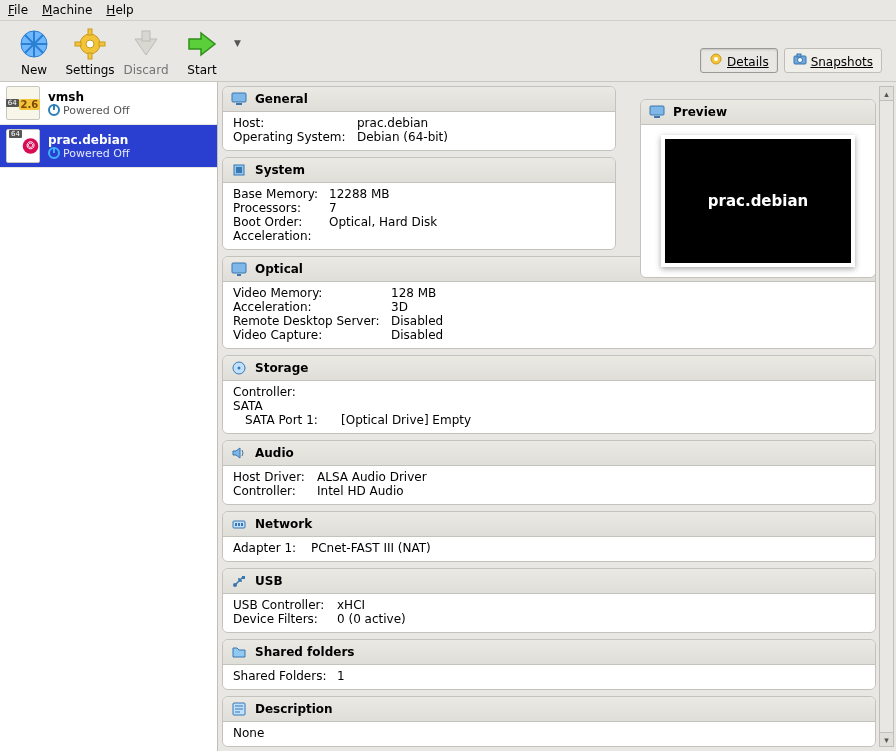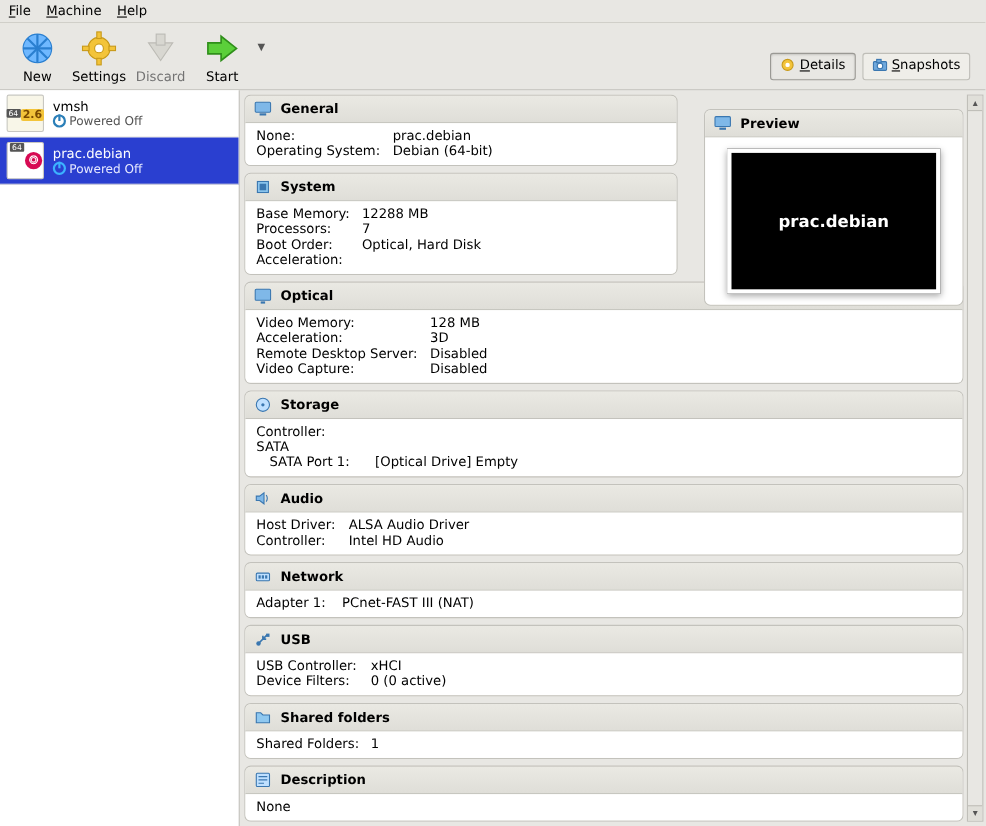--- a/index.html
+++ b/index.html
@@ -37,25 +37,26 @@
   cursor: default;
 }
 .tool-btn .ico { width: 34px; height: 34px; display:flex; align-items:center; justify-content:center; }
 .tool-btn .lbl { font-size: 12px; margin-top: 2px; }
 .tool-btn.disabled .lbl { color: #737373; }
 .tool-start { display:flex; align-items:center; }
 .tool-start .drop { font-size:9px; color:#555; margin-left:4px; margin-bottom:18px; }
 .flex-spacer { flex: 1; }
 .right-toggles { display:flex; gap:6px; align-items:center; margin-bottom:6px; margin-right:8px; }
 .toggle {
-  display:flex; align-items:flex-start; gap:4px;
+  display:flex; align-items:flex-end; gap:4px;
   padding: 3px 8px;
   background:#efeee9;
   border:1px solid #bfbeb8;
   border-radius:3px;
+  text-decoration:underline;
 }
 .toggle.active { background:#e8e7e3; border:1px solid #9a9994; box-shadow: inset 0 1px 2px rgba(0,0,0,0.15); }
 .toggle u { text-decoration: underline; }
 
 .main {
   display:flex;
   height: calc(751px - 20px - 60px - 2px);
 }
 .sidebar {
   width: 218px;
@@ -68,21 +69,21 @@
   padding:4px 6px;
   border-bottom:1px solid #e6e5df;
   gap:8px;
 }
 .vm-item.selected { background:#2a3fd0; color:#fff; }
 .vm-item.selected .sub { color:#e5e8ff; }
 .vm-item.selected .pw-ico { filter: brightness(1.4); }
 .vm-os-ico { width:34px; height:34px; flex-shrink:0; border:1px solid #c8c7c1; background:#f8f6e8; border-radius:2px; display:flex; flex-direction:row; align-items:center; justify-content:center; font-size:10px; }
 .vm-os-ico.deb { background:#fff; }
 .vm-txt { display:flex; flex-direction:column; }
-.vm-txt .name { font-weight:normal; }
+.vm-txt .name { font-weight:bold; }
 .vm-txt .sub { font-size:11px; color:#555; display:flex; align-items:center; gap:3px; }
 .pw-ico {
   width:12px;height:12px;border-radius:50%;
   border:2px solid #2b7fb8; position:relative;
 }
 .pw-ico::after{content:"";position:absolute;left:3px;top:-2px;width:2px;height:6px;background:#2b7fb8;}
 
 .content {
   flex:1;
   position:relative;
@@ -261,21 +262,21 @@
               <span class="hdr-ico">
                   <svg width="16" height="16">
                     <rect x="1" y="2" width="14" height="9" rx="1" fill="#7fb8e8" stroke="#3a77b0"></rect>
                     <rect x="5" y="12" width="6" height="2" fill="#3a77b0"></rect>
                   </svg>
                 </span>
               <span>General</span>
             </div>
             <div class="panel-body">
               <div class="kv-row">
-                  <span class="k" style="width:124px">None:</span>
+                  <span class="k" style="width:124px">Host:</span>
                   <span class="v">prac.debian</span>
                 </div>
               <div class="kv-row">
                   <span class="k" style="width:124px">Operating System:</span>
                   <span class="v">Debian (64-bit)</span>
                 </div>
             </div>
           </div>
 
           <div class="panel">

